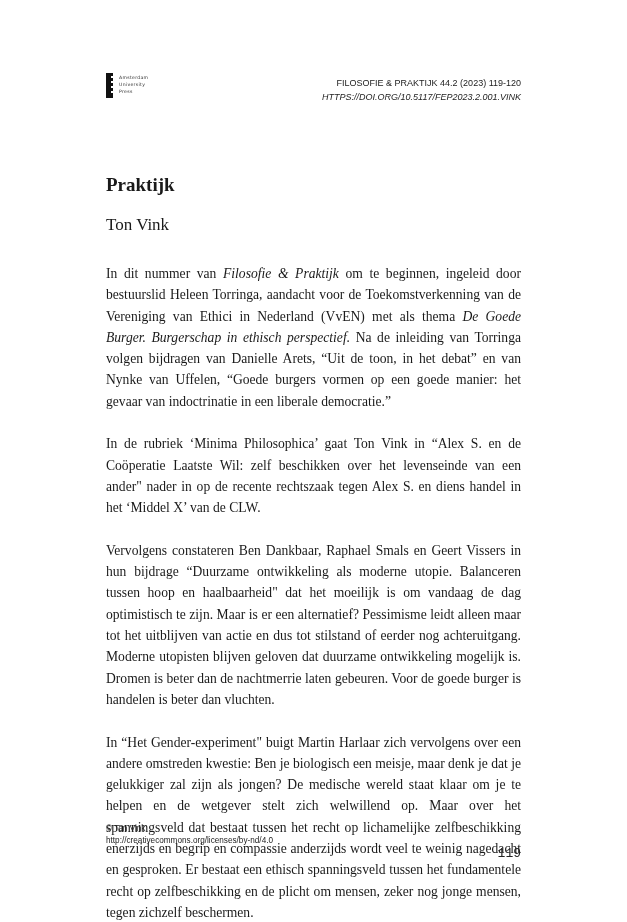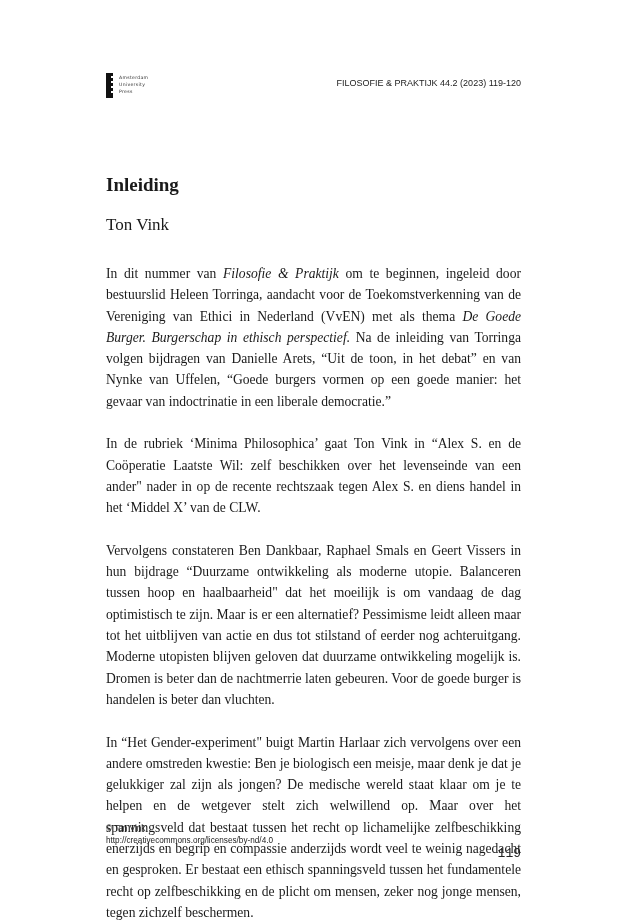--- a/index.html
+++ b/index.html
@@ -33,23 +33,24 @@
     </div>
     <div class="logo-text">
       <div>Amsterdam</div>
       <div>University</div>
       <div>Press</div>
     </div>
   </div>
 
   <div class="journal">
     <div>FILOSOFIE &amp; PRAKTIJK 44.2 (2023) 119-120</div>
+    <div class="doi">HTTPS://DOI.ORG/10.5117/FEP2023.2.001.VINK</div>
   </div>
 
-  <h1>Inleiding</h1>
+  <h1>Praktijk</h1>
   <div class="author">Ton Vink</div>
 
   <div class="body">
     <p><span>In dit nummer van </span><em>Filosofie &amp; Praktijk</em><span> om te beginnen, ingeleid door bestuurslid Heleen Torringa, aandacht voor de Toekomstverkenning van de Vereniging van Ethici in Nederland (VvEN) met als thema </span><em>De Goede Burger. Burgerschap in ethisch perspectief.</em><span> Na de inleiding van Torringa volgen bijdragen van Danielle Arets, “Uit de toon, in het debat” en van Nynke van Uffelen, “Goede burgers vormen op een goede manier: het gevaar van indoctrinatie in een liberale democratie.”</span></p>
     <p><span>In de rubriek ‘Minima Philosophica’ gaat Ton Vink in “Alex S. en de Coöperatie Laatste Wil: zelf beschikken over het levenseinde van een ander" nader in op de recente rechtszaak tegen Alex S. en diens handel in het ‘Middel X’ van de CLW.</span></p>
     <p><span>Vervolgens constateren Ben Dankbaar, Raphael Smals en Geert Vissers in hun bijdrage “Duurzame ontwikkeling als moderne utopie. Balanceren tussen hoop en haalbaarheid" dat het moeilijk is om vandaag de dag optimistisch te zijn. Maar is er een alternatief? Pessimisme leidt alleen maar tot het uitblijven van actie en dus tot stilstand of eerder nog achteruitgang. Moderne utopisten blijven geloven dat duurzame ontwikkeling mogelijk is. Dromen is beter dan de nachtmerrie laten gebeuren. Voor de goede burger is handelen is beter dan vluchten.</span></p>
     <p><span>In “Het Gender-experiment" buigt Martin Harlaar zich vervolgens over een andere omstreden kwestie: Ben je biologisch een meisje, maar denk je dat je gelukkiger zal zijn als jongen? De medische wereld staat klaar om je te helpen en de wetgever stelt zich welwillend op. Maar over het spanningsveld dat bestaat tussen het recht op lichamelijke zelfbeschikking enerzijds en begrip en compassie anderzijds wordt veel te weinig nagedacht en gesproken. Er bestaat een ethisch spanningsveld tussen het fundamentele recht op zelfbeschikking en de plicht om mensen, zeker nog jonge mensen, tegen zichzelf beschermen.</span></p>
   </div>
 
   <div class="footer">

